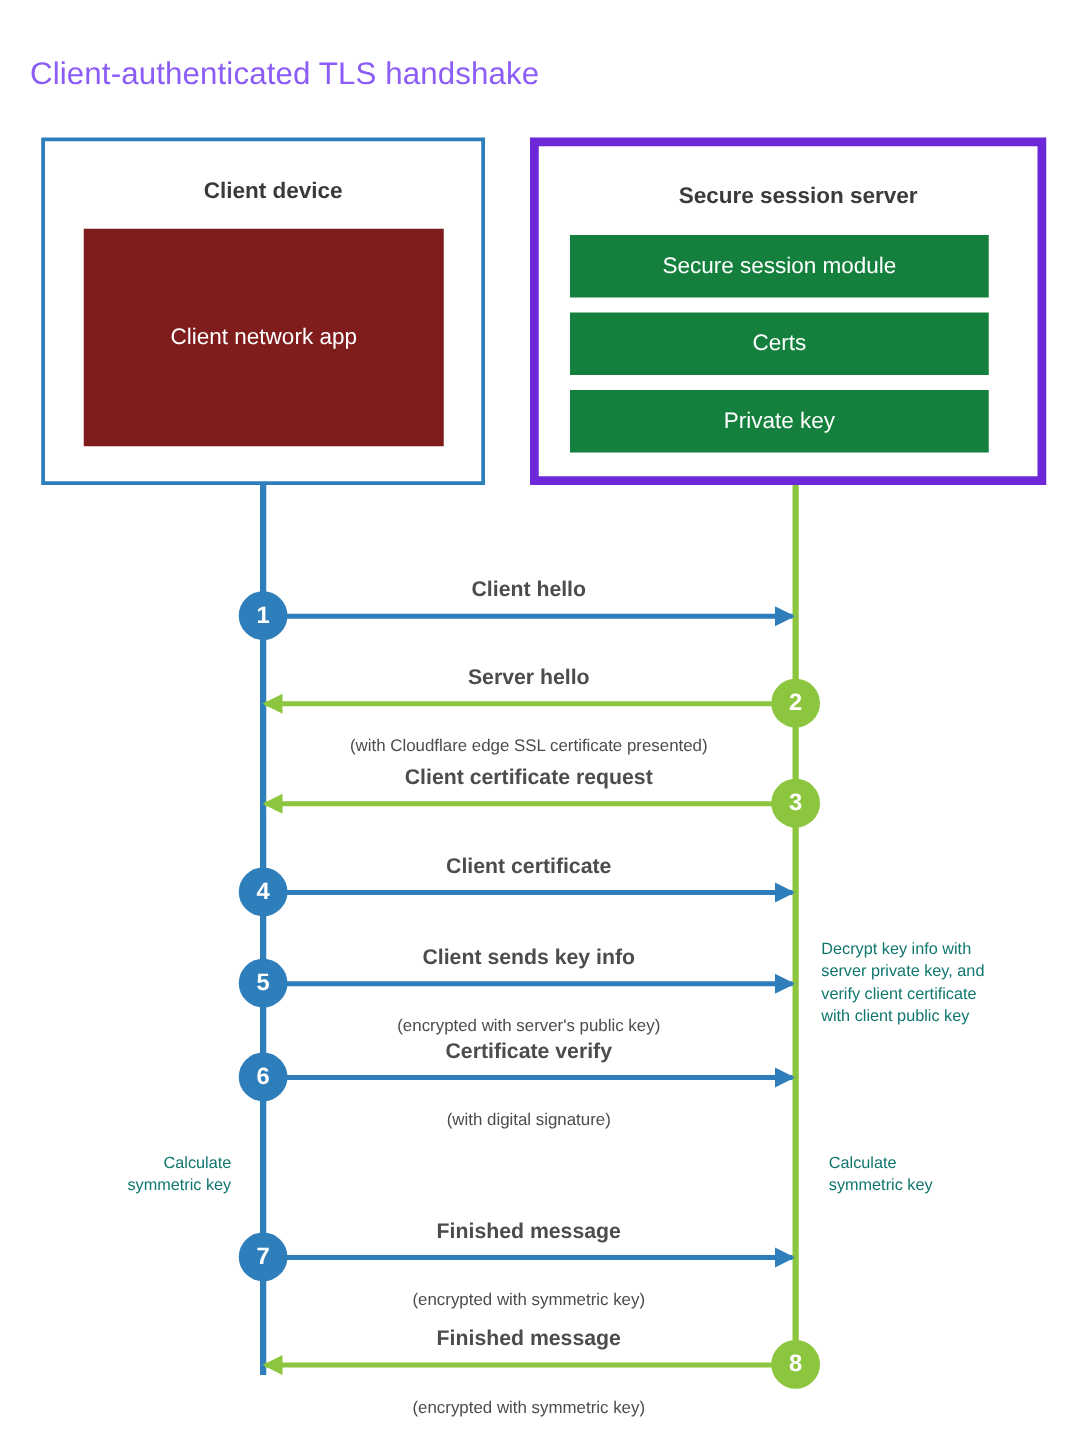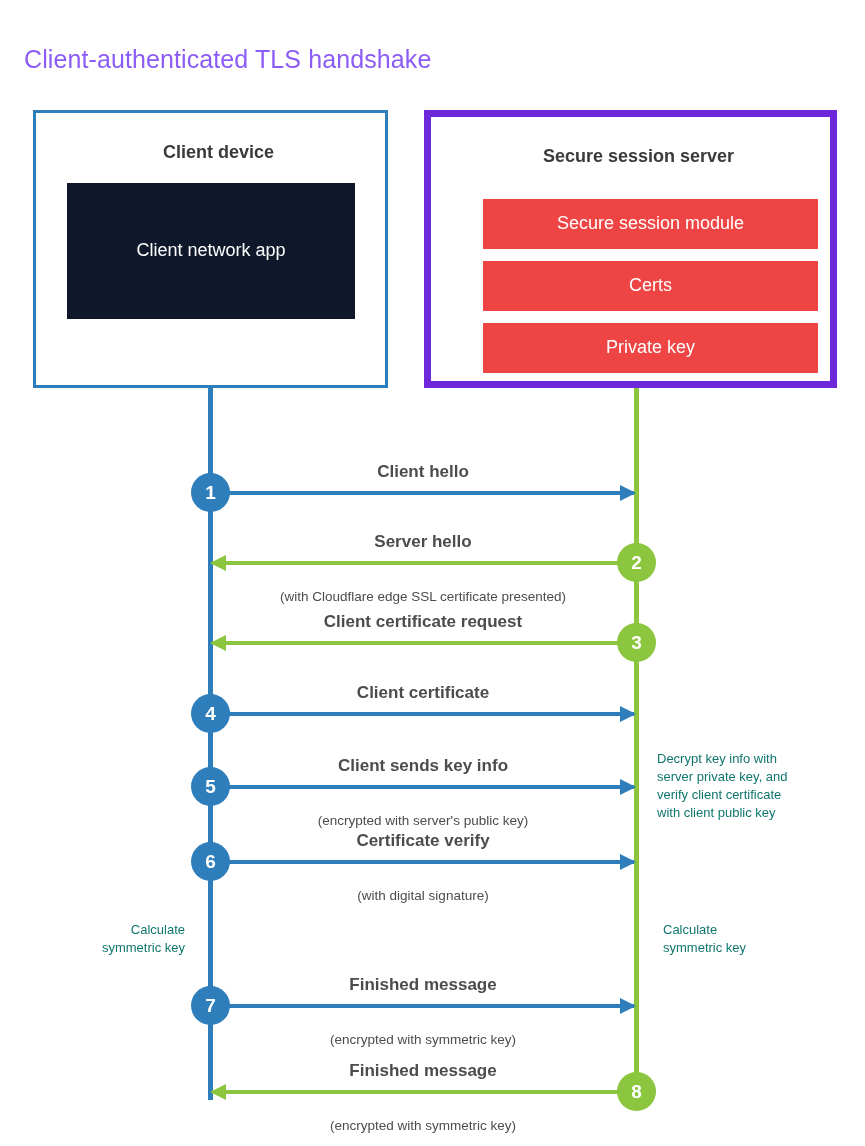--- a/index.html
+++ b/index.html
@@ -74,30 +74,29 @@
     color: #ffffff;
     font-size: 18px;
     font-weight: 400;
     text-align: center;
     line-height: 1.22;
   }
   .client-app-block {
     left: 67px;
     top: 183px;
     width: 288px;
-    height: 136px;
-    background: #0f172a;
+    height: 174px;
+    background: #7f1d1d;
   }
   .server-block {
-    left: 483px;
+    left: 456px;
     top: 0;
     width: 335px;
     height: 50px;
-    background: #ef4444;
-    margin-top: 11px;
+    background: #15803d;
   }
   #server-block-0 { top: 188px; }
   #server-block-1 { top: 250px; }
   #server-block-2 { top: 312px; }
 
   
   .lifeline {
     position: absolute;
     width: 5px;
   }

